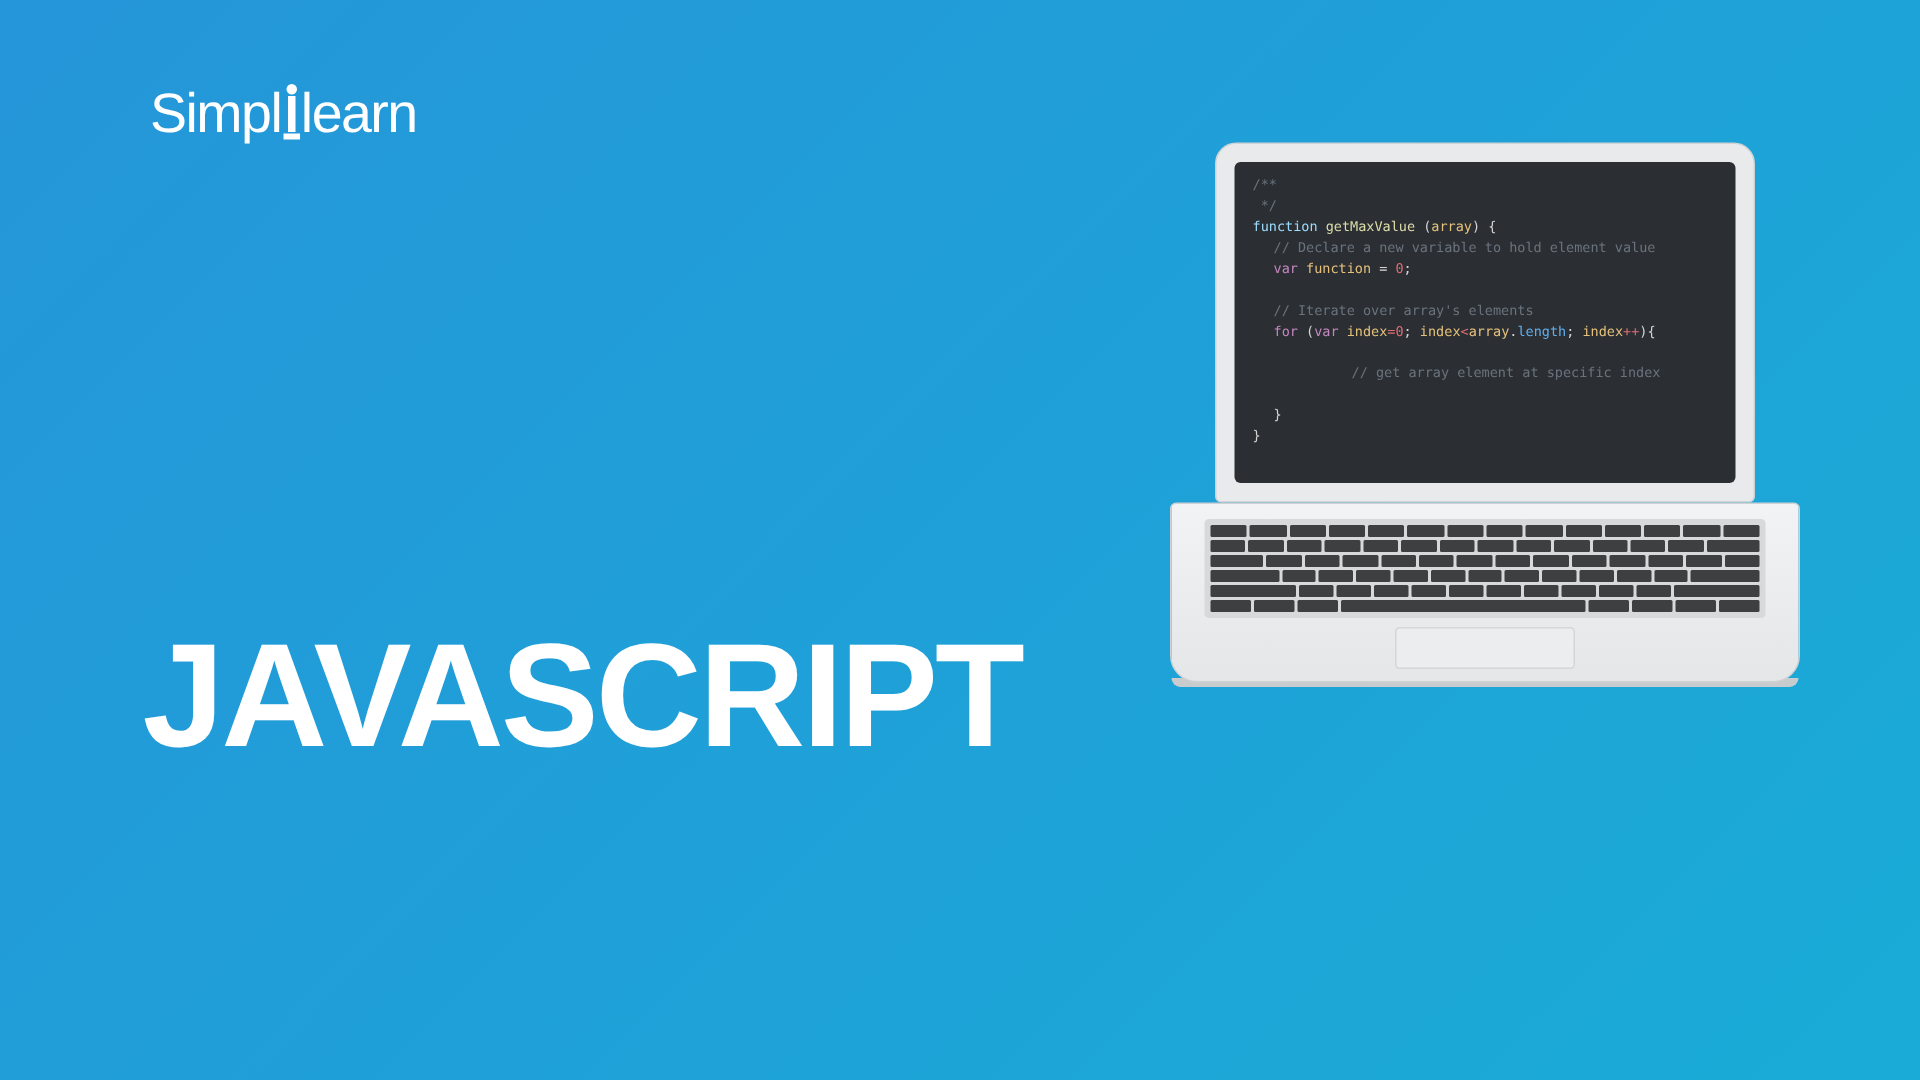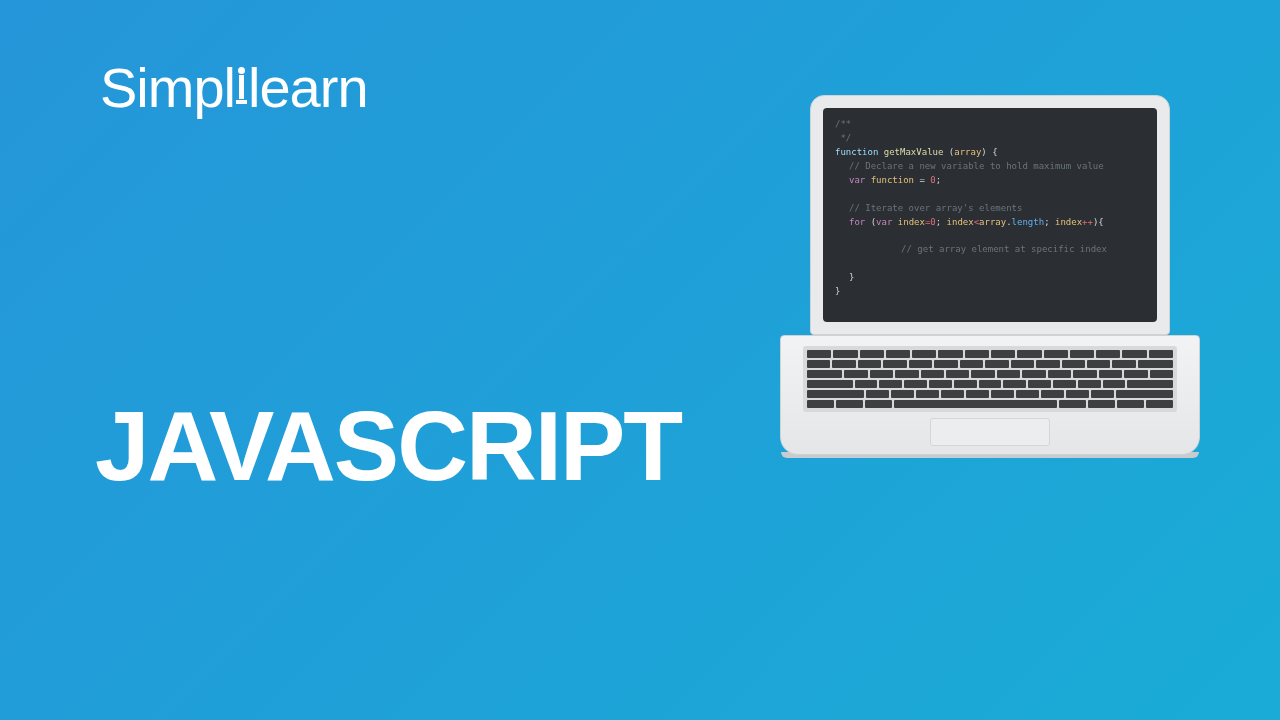--- a/index.html
+++ b/index.html
@@ -7,21 +7,21 @@
   body {
     font-family: Arial, Helvetica, sans-serif;
     background: linear-gradient(135deg, #2596d9 0%, #1fa0d8 50%, #1aacd6 100%);
     position: relative;
   }
   .logo {
     position: absolute;
     top: 55px;
     left: 100px;
     color: #fff;
-    font-size: 56px;
+    font-size: 37px;
     font-weight: 400;
     letter-spacing: -1px;
     display: flex;
     align-items: center;
     text-align: center;
   }
   .logo-i {
     display: inline-flex;
     flex-direction: column;
     align-items: center;
@@ -40,21 +40,21 @@
     background: #fff;
   }
   .logo-i .base {
     width: 11px; height: 4px;
     background: #fff;
     margin-top: 1px;
   }
   .title {
     position: absolute;
     left: 95px;
-    top: 398px;
+    top: 415px;
     color: #fff;
     font-weight: 900;
     font-size: 98px;
     line-height: 0.98;
     letter-spacing: -2px;
   }
   .title .line { display: block; }
 
   
   .laptop {
@@ -160,21 +160,21 @@
 <div class="title">
   <span class="line">JAVASCRIPT</span>
 </div>
 
 <div class="laptop">
   <div class="lid">
     <div class="screen">
       <pre class="cm"><span>/**</span></pre>
       <pre class="cm"><span> */</span></pre>
       <pre><span class="kw">function</span> <span class="fn">getMaxValue</span><span class="txt"> (</span><span class="var">array</span><span class="txt">) {</span></pre>
-      <pre class="pad1 cm"><span>// Declare a new variable to hold maximum value</span></pre>
+      <pre class="pad1 cm"><span>// Declare a new variable to hold element value</span></pre>
       <pre class="pad1"><span class="kw2">var</span> <span class="var">function</span><span class="txt"> = </span><span class="num">0</span><span class="txt">;</span></pre>
       <pre> </pre>
       <pre class="pad1 cm"><span>// Iterate over array's elements</span></pre>
       <pre class="pad1"><span class="kw2">for</span><span class="txt"> (</span><span class="kw2">var</span> <span class="var">index</span><span class="op">=</span><span class="num">0</span><span class="txt">;</span> <span class="var">index</span><span class="op">&lt;</span><span class="var">array</span><span class="txt">.</span><span class="prop">length</span><span class="txt">;</span> <span class="var">index</span><span class="op">++</span><span class="txt">){</span></pre>
       <pre> </pre>
       <pre class="pad2 cm"><span>// get array element at specific index</span></pre>
       <pre> </pre>
       <pre class="pad1 txt"><span>}</span></pre>
       <pre class="txt"><span>}</span></pre>
     </div>

